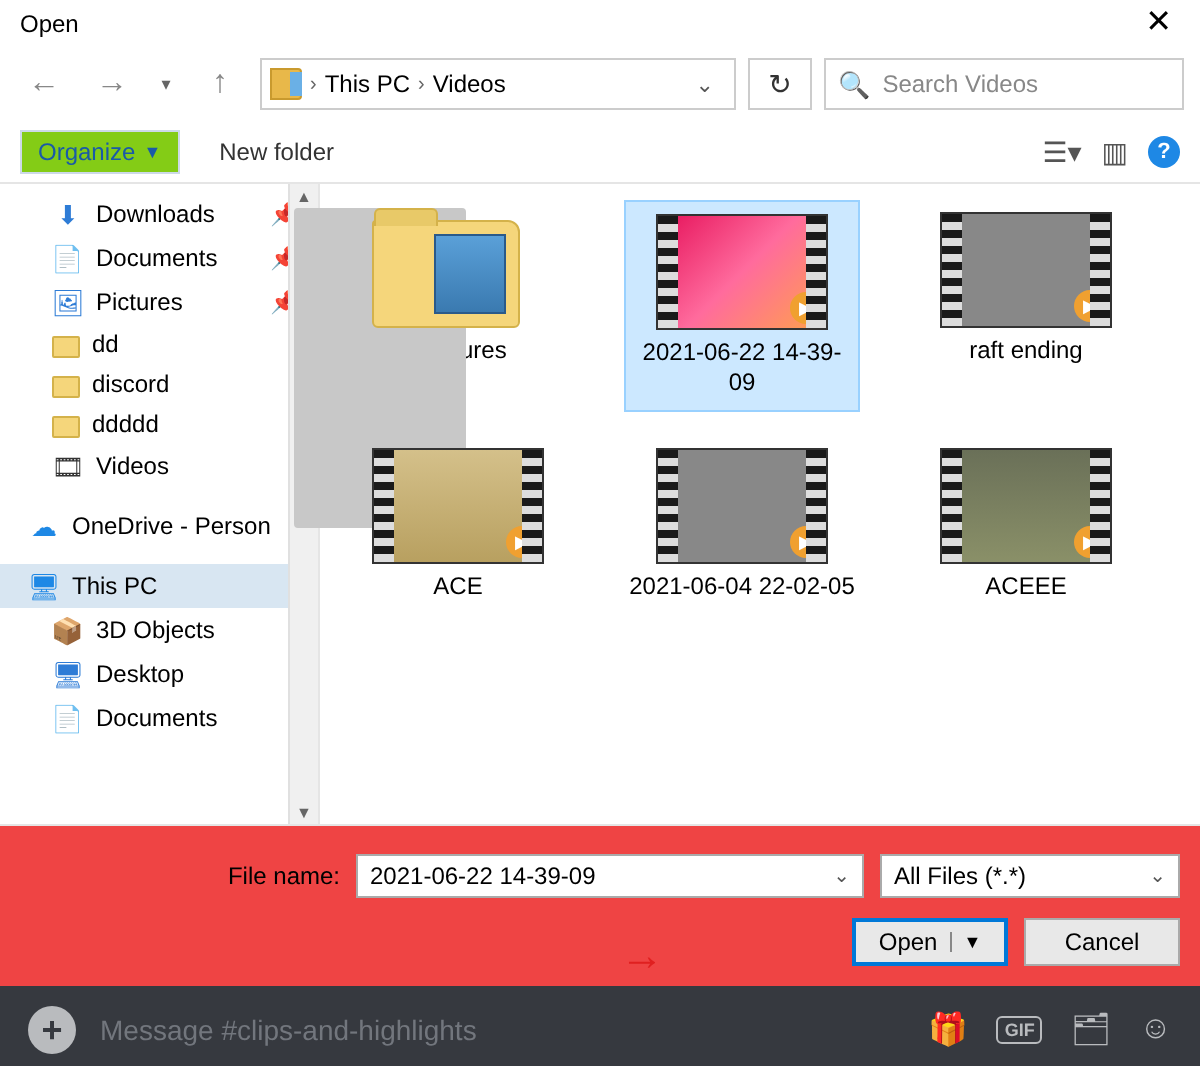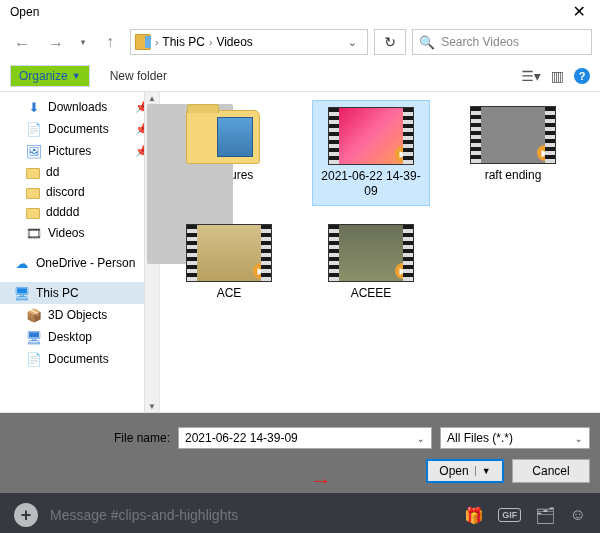--- a/index.html
+++ b/index.html
@@ -61,21 +61,21 @@
   .film .img{position:absolute;left:10px;right:10px;top:0;bottom:0;}
   .film .play{position:absolute;right:2px;bottom:2px;width:16px;height:16px;background:#f0a030;border-radius:50%;display:flex;align-items:center;justify-content:center;color:#fff;font-size:9px;}
   .img.pink{background:linear-gradient(135deg,#e91e63 0%,#ff6b9d 50%,#ff9a56 100%);}
   .img.dark{background:linear-gradient(#0b1a2a,#1a3550);position:relative;}
   .img.dark::after{content:"";position:absolute;left:8px;right:8px;bottom:10px;height:3px;background:#4a90c0;box-shadow:0 6px 0 #4a90c0;}
   .img.tan{background:linear-gradient(#d4c08a,#b8a060);}
   .img.tan2{background:linear-gradient(#c8b078,#a89050);position:relative;}
   .img.tan3{background:linear-gradient(#6a7058,#8a9068);}
   .file-label { font-size:12px; line-height:1.25; max-width:100%; }
 
-  .footer { padding:10px; border-top:1px solid #e5e5e5; background:#737373;}
+  .footer { padding:10px; border-top:1px solid #e5e5e5; background:#ef4444;}
   .filename-row { display:flex; align-items:center; gap:8px; padding:4px 0 10px; }
   .filename-row .lbl { width:160px; text-align:right; }
   .filename-input { flex:1; height:22px; border:1px solid #aaa; padding:0 6px; display:flex;align-items:center;justify-content:space-between; background:#fff;}
   .filter-dd { width:150px; height:22px; border:1px solid #aaa; padding:0 6px; display:flex;align-items:center;justify-content:space-between; background:#fff;}
   .btn-row { display:flex; justify-content:flex-end; align-items:center; gap:8px; position:relative;}
   .win-btn { min-width:78px; height:24px; border:1px solid #aaa; background:#e8e8e8; display:flex;align-items:center;justify-content:center; font-size:12px;}
   .win-btn.primary { border:2px solid #0078d7; }
   .arrow-annot { position:absolute; left:300px; top:6px; color:#e02020; font-size:22px; font-weight:bold; letter-spacing:-3px;}
   .arrow-annot::after{content:"→";}
 
@@ -213,20 +213,27 @@
     </div>
     <div class="file-item">
       <div class="film">
           <div class="img tan"></div>
           <div class="play">▶</div>
         </div>
       <div class="file-label">ACE</div>
     </div>
     <div class="file-item">
       <div class="film">
+          <div class="img tan2"></div>
+          <div class="play">▶</div>
+        </div>
+      <div class="file-label">2021-06-04 22-02-05</div>
+    </div>
+    <div class="file-item">
+      <div class="film">
           <div class="img tan3"></div>
           <div class="play">▶</div>
         </div>
       <div class="file-label">ACEEE</div>
     </div>
   </div>
 </div>
 
 <div class="footer">
   <div class="filename-row">

